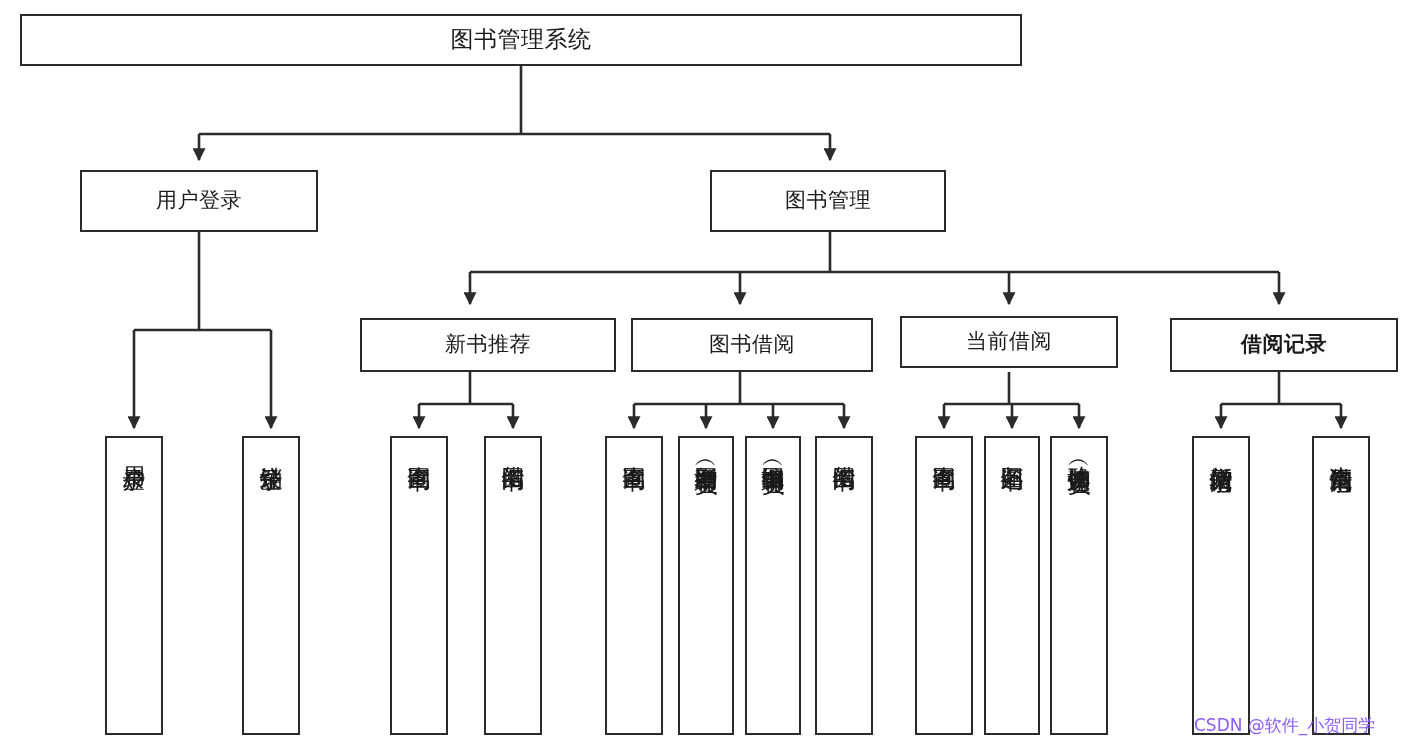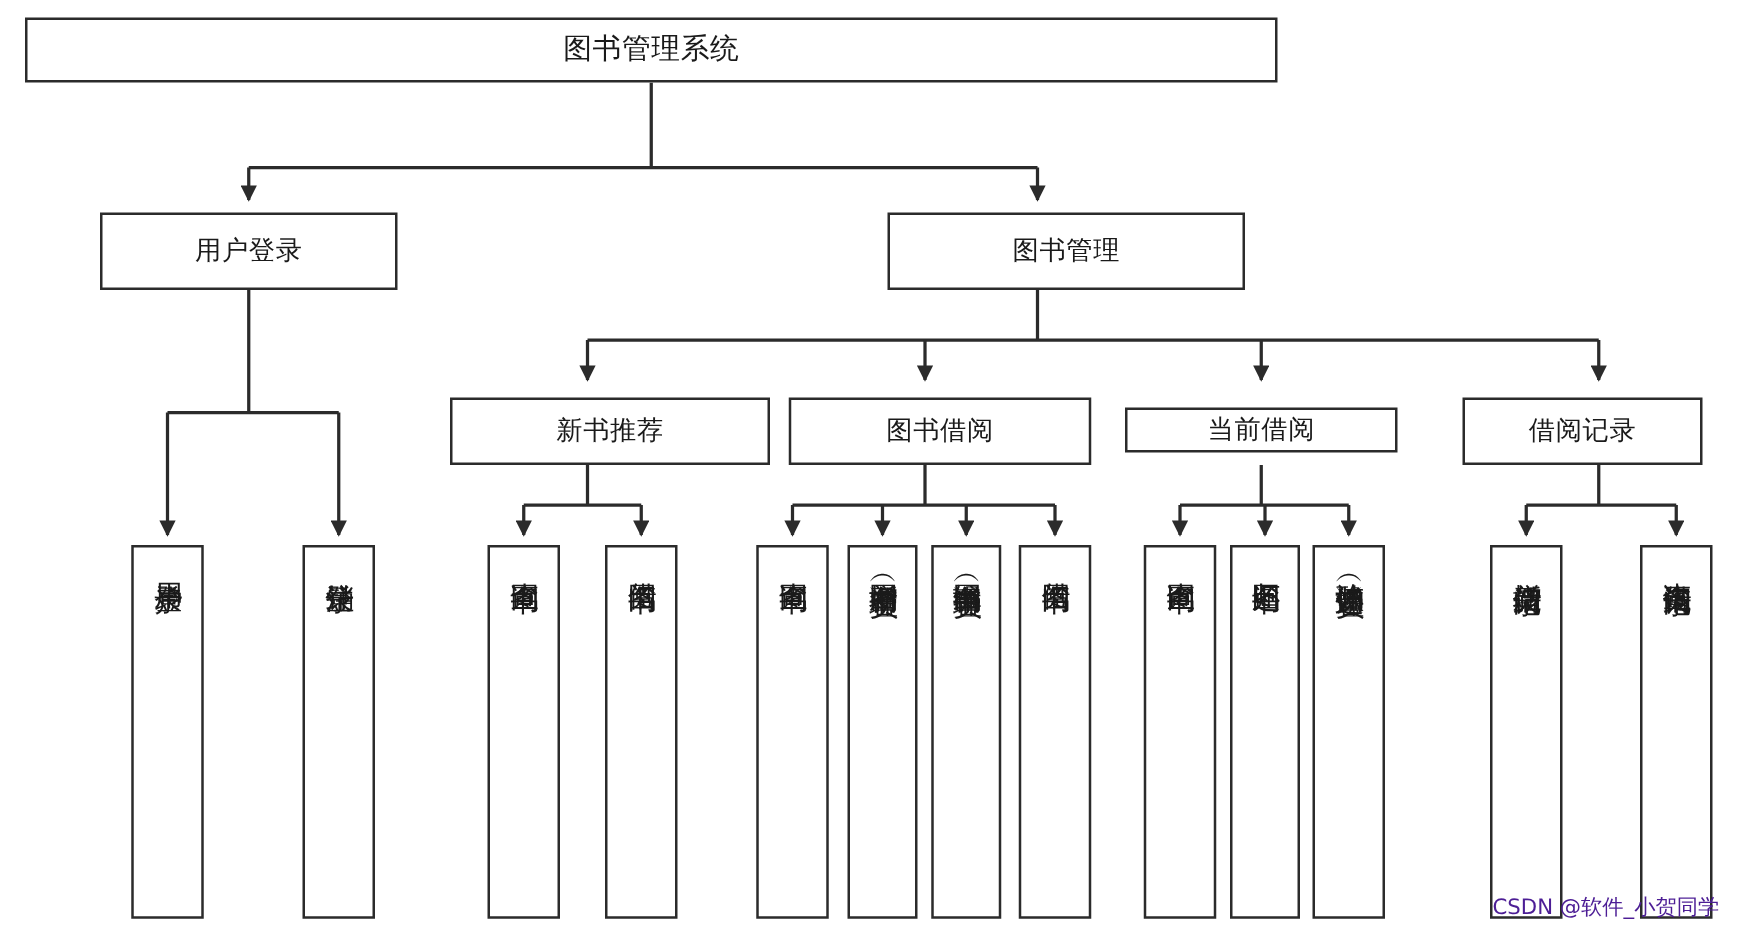--- a/index.html
+++ b/index.html
@@ -59,21 +59,21 @@
     letter-spacing: 1px;
   }
   .node.root .label {
     font-size: 23px;
   }
   #watermark {
     position: absolute;
     left: 1194px;
     top: 714px;
     font-size: 17px;
-    color: #4c1d95;
+    color: #8b5cf6;
     white-space: nowrap;
     z-index: 5;
     font-family: "DejaVu Sans", "Liberation Sans", sans-serif;
   }
 </style>
 </head>
 <body>
 
 <div id="canvas">
 
@@ -128,37 +128,37 @@
   </svg>
 
   <div class="node horiz root" style="left:20px; top:14px; width:1002px; height:52px;">
     <span class="label">图书管理系统</span>
   </div>
 
   <div class="node horiz" style="left:80px; top:170px; width:238px; height:62px;">
     <span class="label">用户登录</span>
   </div>
 
-  <div class="node horiz" style="left:710px; top:170px; width:286px; height:62px;">
+  <div class="node horiz" style="left:710px; top:170px; width:236px; height:62px;">
     <span class="label">图书管理</span>
   </div>
 
   <div class="node horiz" style="left:360px; top:318px; width:256px; height:54px;">
     <span class="label">新书推荐</span>
   </div>
 
   <div class="node horiz" style="left:631px; top:318px; width:242px; height:54px;">
     <span class="label">图书借阅</span>
   </div>
 
-  <div class="node horiz" style="left:900px; top:326px; width:218px; height:36px;">
+  <div class="node horiz" style="left:900px; top:316px; width:218px; height:52px;">
     <span class="label">当前借阅</span>
   </div>
 
-  <div class="node horiz" style="left:1170px; top:318px; width:192px; height:54px;">
+  <div class="node horiz" style="left:1170px; top:318px; width:228px; height:54px;font-weight:bold;">
     <span class="label">借阅记录</span>
   </div>
 
   <div class="node vert" style="left:105px; top:436px; width:58px; height:299px;">
     <span class="label">用户登录</span>
   </div>
 
   <div class="node vert" style="left:242px; top:436px; width:58px; height:299px;">
     <span class="label">注销登录</span>
   </div>

